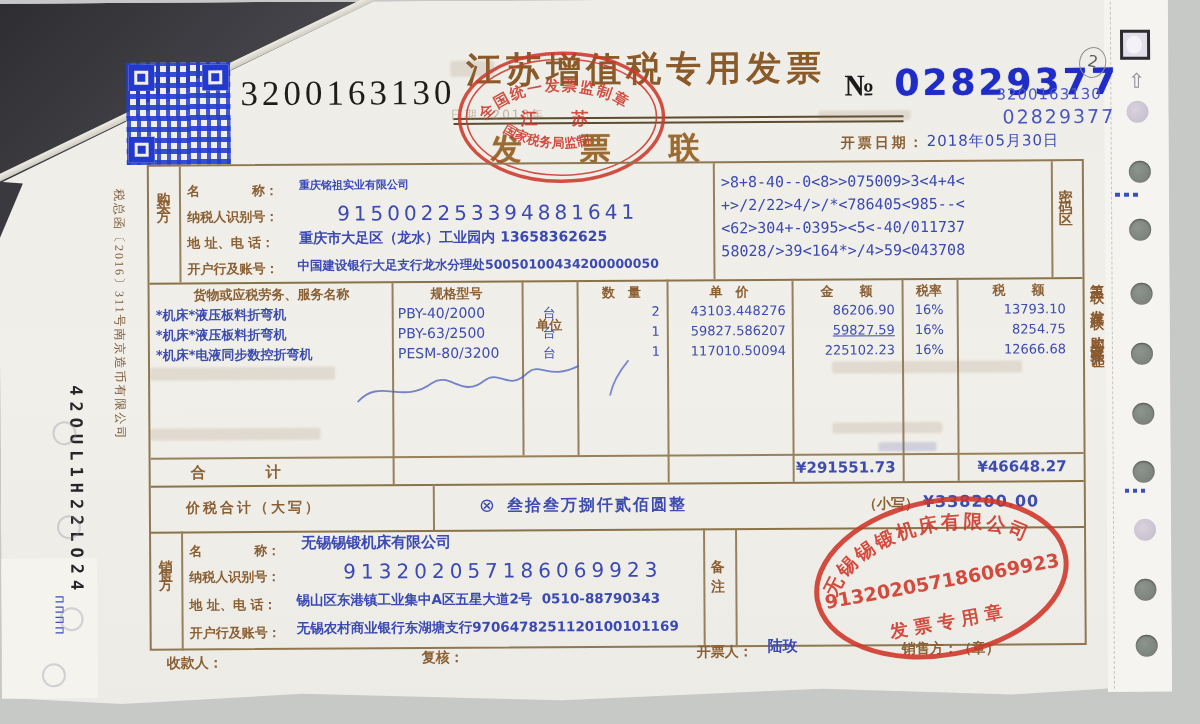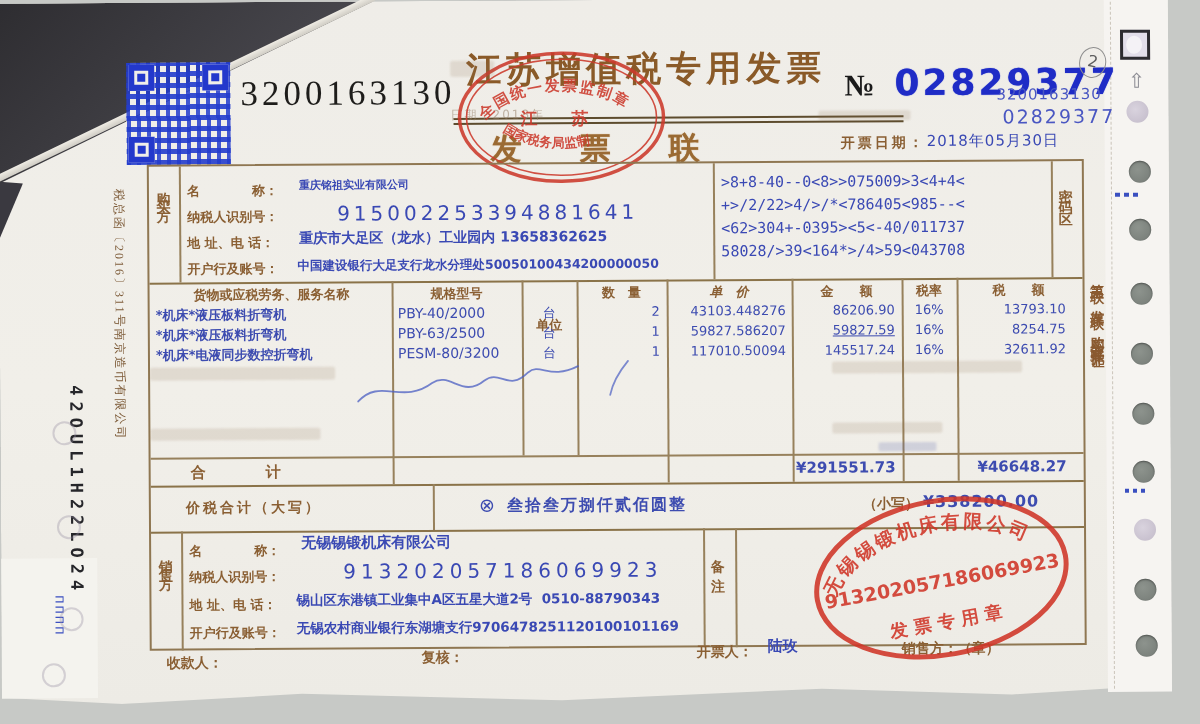--- a/index.html
+++ b/index.html
@@ -178,21 +178,21 @@
     <div class="vline" style="left:427px;top:116px;height:175px;"></div>
     <div class="vline" style="left:517px;top:116px;height:203px;"></div>
     <div class="vline" style="left:642px;top:116px;height:203px;"></div>
     <div class="vline" style="left:752px;top:116px;height:203px;"></div>
     <div class="vline" style="left:807px;top:116px;height:203px;"></div>
 
     <div class="hdr" style="left:10px;top:120px;width:224px;">货物或应税劳务、服务名称</div>
     <div class="hdr" style="left:244px;top:120px;width:126px;">规格型号</div>
     <div class="hdr" style="left:373px;top:120px;width:53px;margin-top:32px;">单位</div>
     <div class="hdr" style="left:428px;top:120px;width:88px;">数　量</div>
-    <div class="hdr" style="left:518px;top:120px;width:123px;font-style:italic;">单　价</div>
+    <div class="hdr" style="left:518px;top:120px;width:123px;">单　价</div>
     <div class="hdr" style="left:643px;top:120px;width:108px;">金　　额</div>
     <div class="hdr" style="left:753px;top:120px;width:53px;">税率</div>
     <div class="hdr" style="left:808px;top:120px;width:122px;">税　　额</div>
 
     <div>
       <div class="cell b" style="left:6px;top:140px;">*机床*液压板料折弯机</div>
       <div class="cell" style="left:248px;top:140px;font-size:14px;">PBY-40/2000</div>
       <div class="cell" style="left:373px;top:140px;width:53px;text-align:center;">台</div>
       <div class="cell r" style="left:428px;top:140px;width:82px;">2</div>
       <div class="cell r" style="left:518px;top:140px;width:118px;">43103.448276</div>
@@ -209,23 +209,23 @@
       <div class="cell r" style="left:643px;top:160px;width:102px;text-decoration:underline;">59827.59</div>
       <div class="cell" style="left:753px;top:160px;width:53px;text-align:center;">16%</div>
       <div class="cell r" style="left:808px;top:160px;width:108px;">8254.75</div>
     </div>
     <div>
       <div class="cell b" style="left:6px;top:180px;">*机床*电液同步数控折弯机</div>
       <div class="cell" style="left:248px;top:180px;font-size:14px;">PESM-80/3200</div>
       <div class="cell" style="left:373px;top:180px;width:53px;text-align:center;">台</div>
       <div class="cell r" style="left:428px;top:180px;width:82px;">1</div>
       <div class="cell r" style="left:518px;top:180px;width:118px;">117010.50094</div>
-      <div class="cell r" style="left:643px;top:180px;width:102px;">145517.24</div>
+      <div class="cell r" style="left:643px;top:180px;width:102px;">225102.23</div>
       <div class="cell" style="left:753px;top:180px;width:53px;text-align:center;">16%</div>
-      <div class="cell r" style="left:808px;top:180px;width:108px;">32611.92</div>
+      <div class="cell r" style="left:808px;top:180px;width:108px;">12666.68</div>
     </div>
 
     <div class="flabel" style="left:40px;top:297px;font-size:15px;">合　　　　计</div>
     <div class="cell r b" style="left:600px;top:296px;width:145px;font-size:15px;">¥291551.73</div>
     <div class="cell r b" style="left:808px;top:296px;width:108px;font-size:15px;">¥46648.27</div>
 
     <div class="vline" style="left:282px;top:319px;height:46px;"></div>
     <div class="flabel" style="left:35px;top:333px;font-size:14px;letter-spacing:3px;">价税合计（大写）</div>
     <div class="cell" style="left:328px;top:329px;font-size:19px;">⊗</div>
     <div class="cell b" style="left:356px;top:331px;font-size:16px;letter-spacing:2px;">叁拾叁万捌仟贰佰圆整</div>

